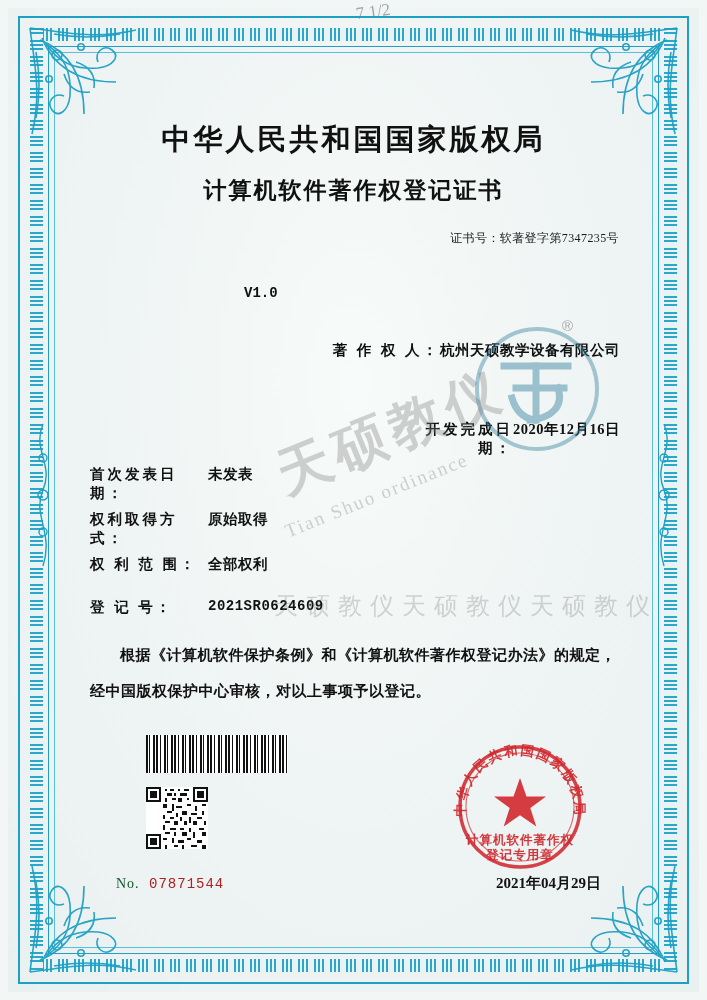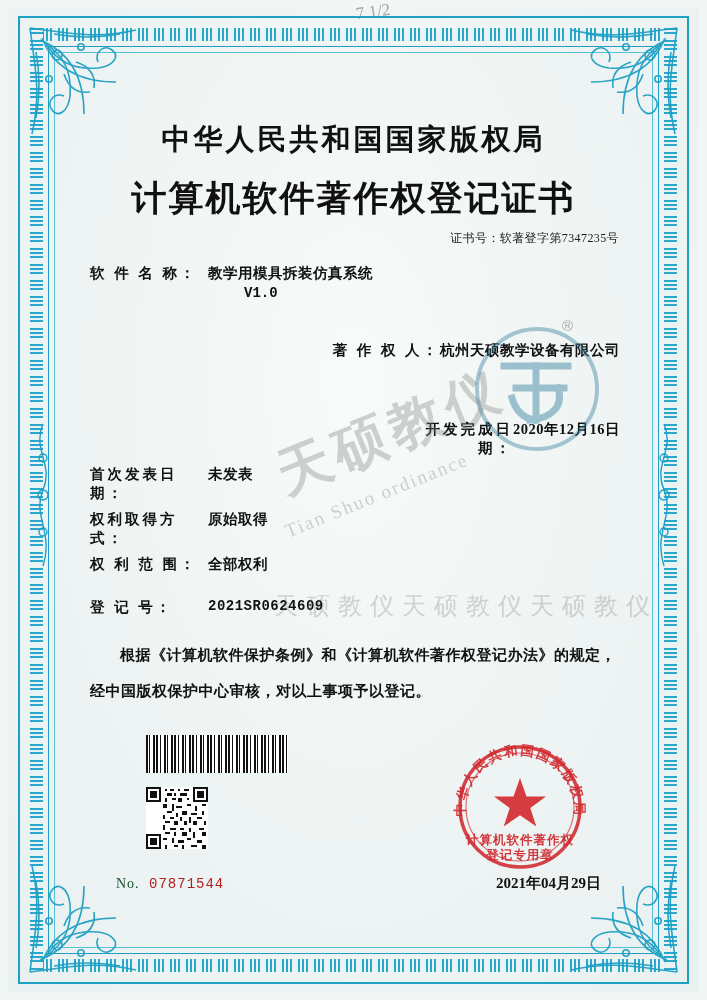--- a/index.html
+++ b/index.html
@@ -122,21 +122,21 @@
     font-weight: bold;
     letter-spacing: 3px;
     color: #111;
   }
   .title-sub {
     position: absolute;
     top: 123px;
     width: 100%;
     text-align: center;
     font-family: "Liberation Serif", "DejaVu Serif", serif;
-    font-size: 35px;
+    font-size: 23px;
     font-weight: bold;
     letter-spacing: 2px;
     color: #111;
   }
 
   .cert-no {
     position: absolute;
     top: 178px;
     right: 34px;
     font-size: 12px;
@@ -439,23 +439,20 @@
     </svg>
   </div>
 
   <div class="content">
 
     <div class="title-main">中华人民共和国国家版权局</div>
     <div class="title-sub">计算机软件著作权登记证书</div>
 
     <div class="cert-no">证书号：软著登字第7347235号</div>
 
-    <div class="field f1">
-      <span class="label">软 件 名 称：</span><span class="value">教学用模具拆装仿真系统</span>
-    </div>
     <div class="field f1b">
       <span class="value-second">V1.0</span>
     </div>
 
     <div class="field f2">
       <span class="label">著 作 权 人：</span><span class="value">杭州天硕教学设备有限公司</span>
     </div>
 
     <div class="field f3">
       <span class="label">开发完成日期：</span><span class="value">2020年12月16日</span>

